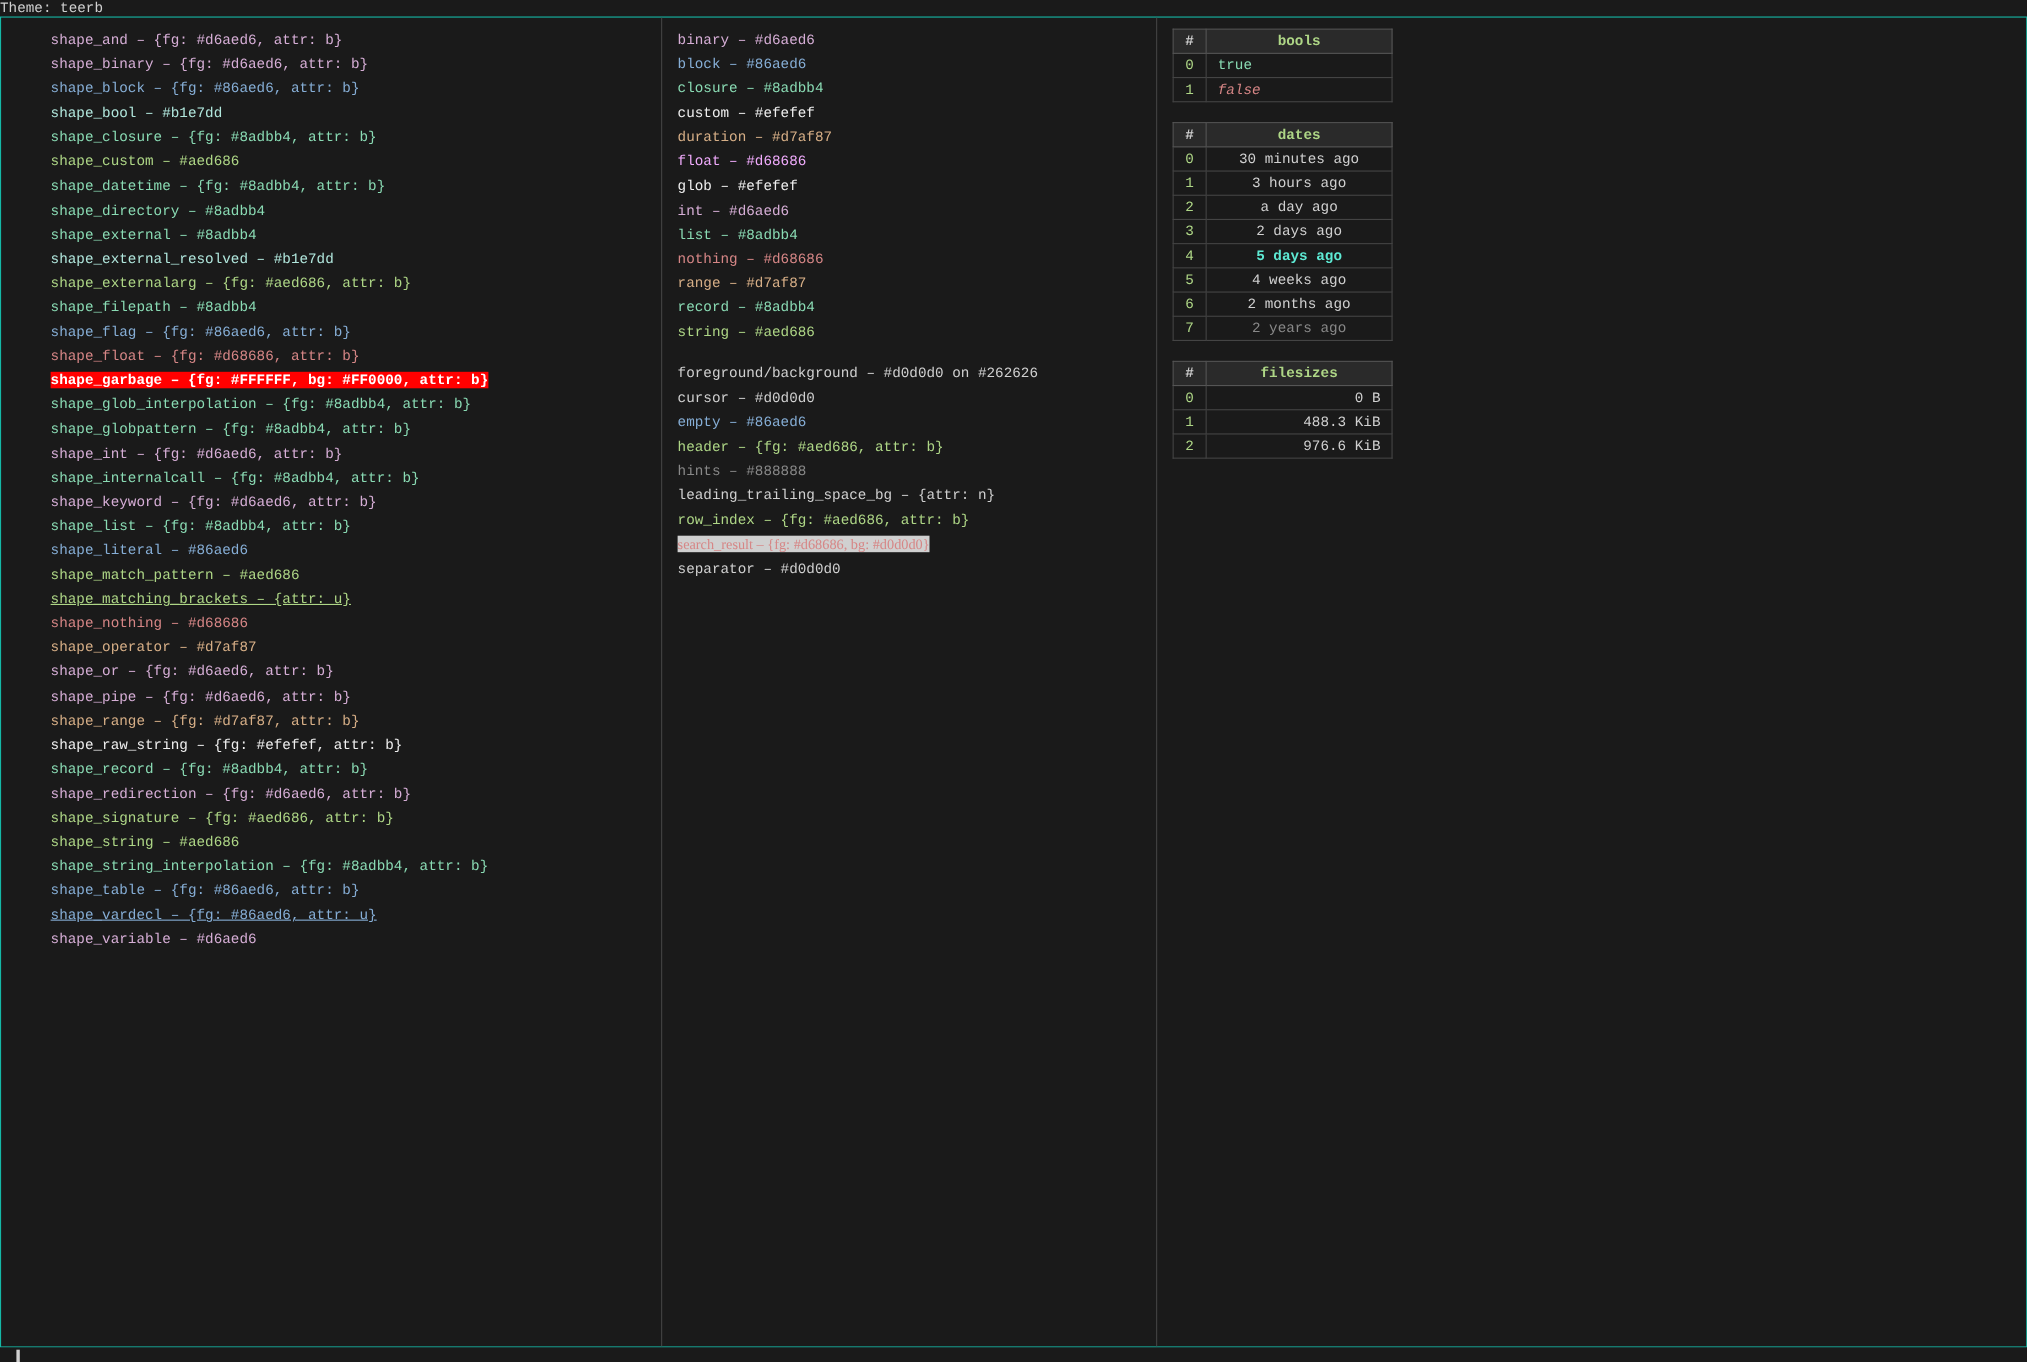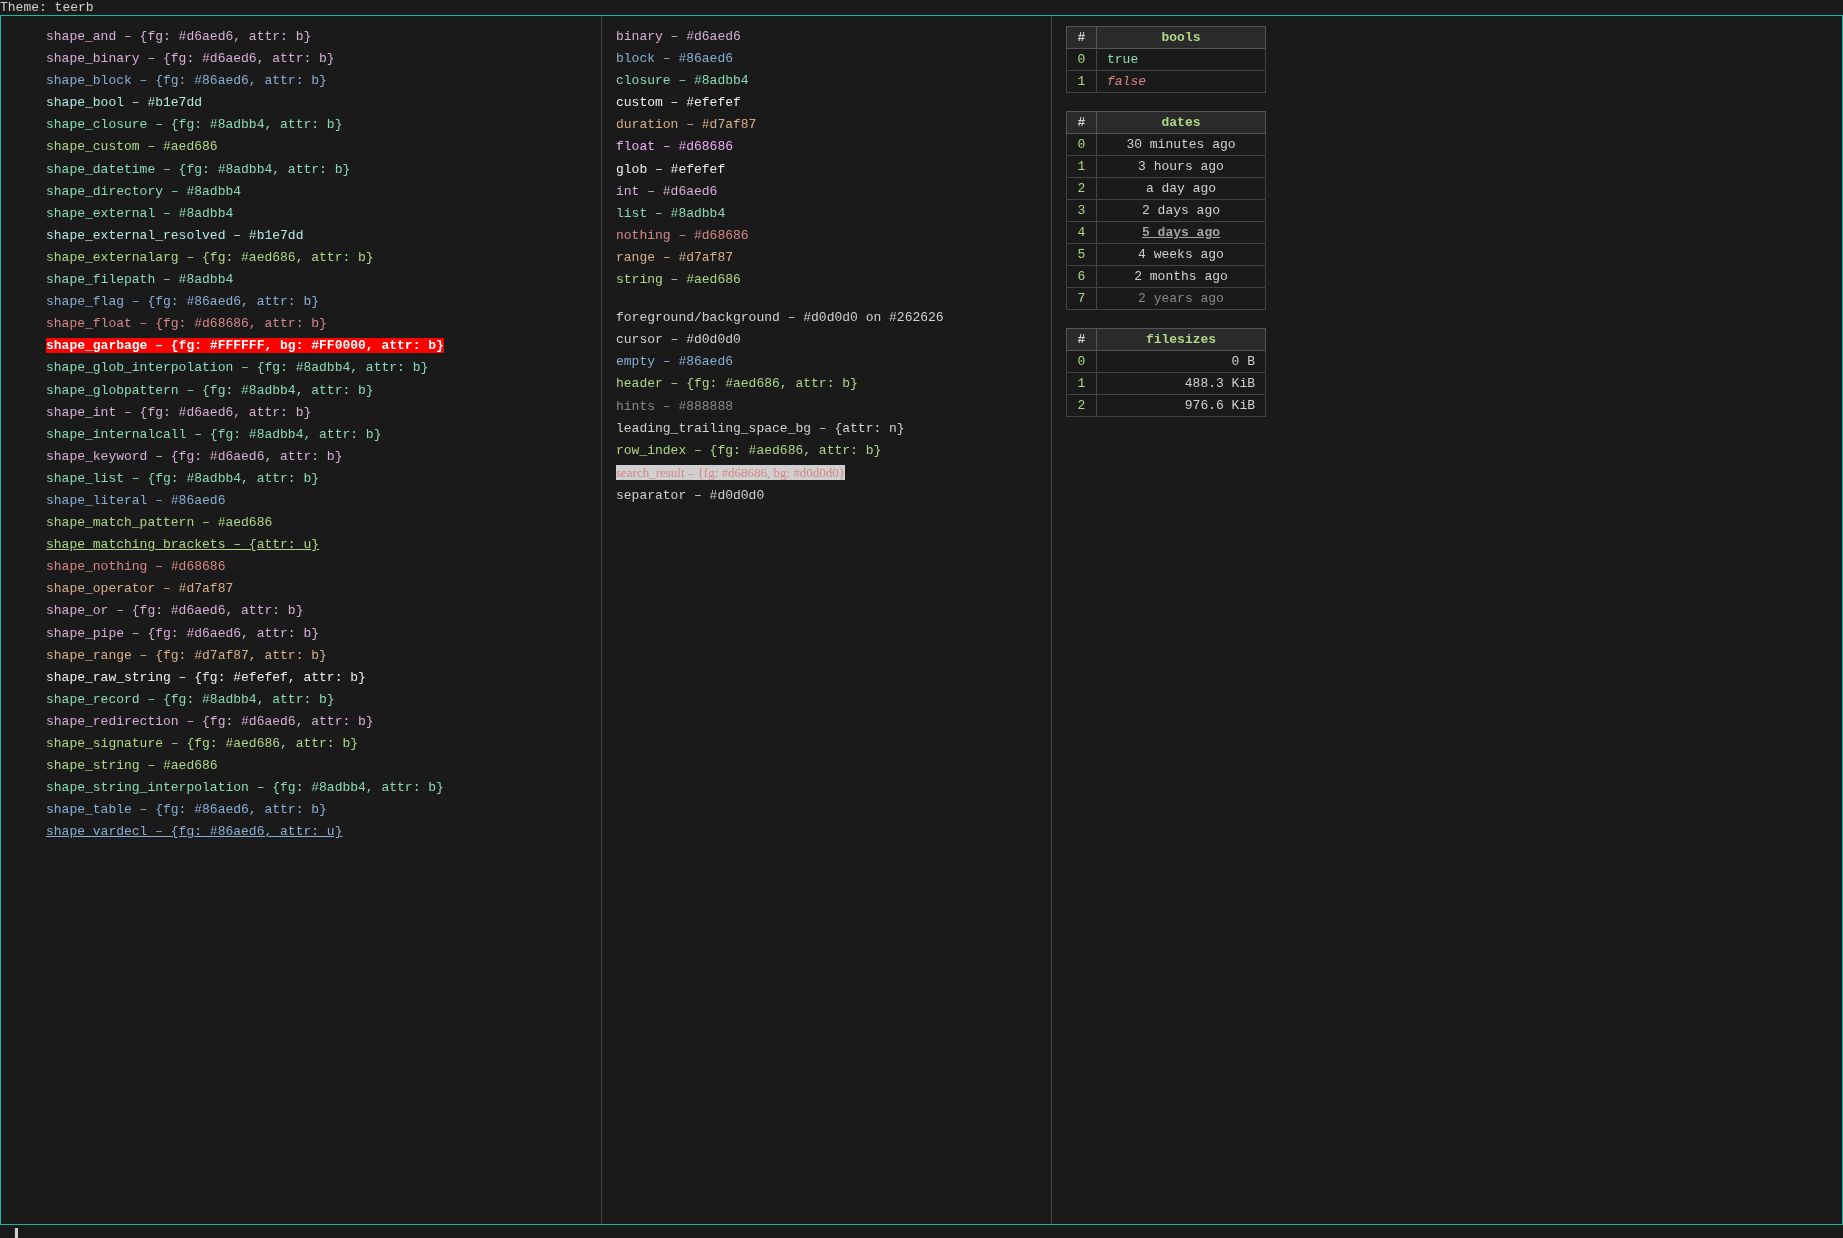--- a/index.html
+++ b/index.html
@@ -74,21 +74,21 @@
       text-align: left;
     }
     .right-table td.bool-false {
       color: #d68686;
       text-align: left;
       font-style: italic;
     }
     .right-table td.date-val {
       text-align: center;
     }
-    .date-bold { color: #a3a3a3; font-weight: bold; text-decoration: underline; }
+    .date-bold { color: #5eead4; font-weight: bold; }
     .date-normal { color: #d0d0d0; }
     .date-dim { color: #888; }
     .filesize-val { color: #d0d0d0; text-align: right; }
 
     .separator-line {
       height: 16px;
     }
   </style>
 </head>
 <body>
@@ -130,35 +130,37 @@
     <span class="line"><span style="color:#d6aed6">shape_pipe – {fg: #d6aed6, attr: b}</span></span>
     <span class="line"><span style="color:#d7af87">shape_range – {fg: #d7af87, attr: b}</span></span>
     <span class="line"><span style="color:#efefef">shape_raw_string – {fg: #efefef, attr: b}</span></span>
     <span class="line"><span style="color:#8adbb4">shape_record – {fg: #8adbb4, attr: b}</span></span>
     <span class="line"><span style="color:#d6aed6">shape_redirection – {fg: #d6aed6, attr: b}</span></span>
     <span class="line"><span style="color:#aed686">shape_signature – {fg: #aed686, attr: b}</span></span>
     <span class="line"><span style="color:#aed686">shape_string – #aed686</span></span>
     <span class="line"><span style="color:#8adbb4">shape_string_interpolation – {fg: #8adbb4, attr: b}</span></span>
     <span class="line"><span style="color:#86aed6">shape_table – {fg: #86aed6, attr: b}</span></span>
     <span class="line"><span style="color:#86aed6;text-decoration:underline;">shape_vardecl – {fg: #86aed6, attr: u}</span></span>
+    <span class="line"><span style="color:#d6aed6">shape_variable – #d6aed6</span></span>
   </div>
 
   <div class="col-mid">
 
     <span class="line"><span style="color:#d6aed6">binary – #d6aed6</span></span>
     <span class="line"><span style="color:#86aed6">block – #86aed6</span></span>
     <span class="line"><span style="color:#8adbb4">closure – #8adbb4</span></span>
     <span class="line"><span style="color:#efefef">custom – #efefef</span></span>
     <span class="line"><span style="color:#d7af87">duration – #d7af87</span></span>
     <span class="line"><span style="color:#f0abfc">float – #d68686</span></span>
     <span class="line"><span style="color:#efefef">glob – #efefef</span></span>
     <span class="line"><span style="color:#d6aed6">int – #d6aed6</span></span>
     <span class="line"><span style="color:#8adbb4">list – #8adbb4</span></span>
     <span class="line"><span style="color:#d68686">nothing – #d68686</span></span>
     <span class="line"><span style="color:#d7af87">range – #d7af87</span></span>
+    <span class="line"><span style="color:#8adbb4">record – #8adbb4</span></span>
     <span class="line"><span style="color:#aed686">string – #aed686</span></span>
 
     <div class="separator-line"></div>
 
     <span class="line"><span style="color:#d0d0d0">foreground/background – #d0d0d0 on #262626</span></span>
     <span class="line"><span style="color:#d0d0d0">cursor – #d0d0d0</span></span>
     <span class="line"><span style="color:#86aed6">empty – #86aed6</span></span>
     <span class="line"><span style="color:#aed686">header – {fg: #aed686, attr: b}</span></span>
     <span class="line"><span style="color:#888888">hints – #888888</span></span>
     <span class="line"><span style="color:#d0d0d0">leading_trailing_space_bg – {attr: n}</span></span>

